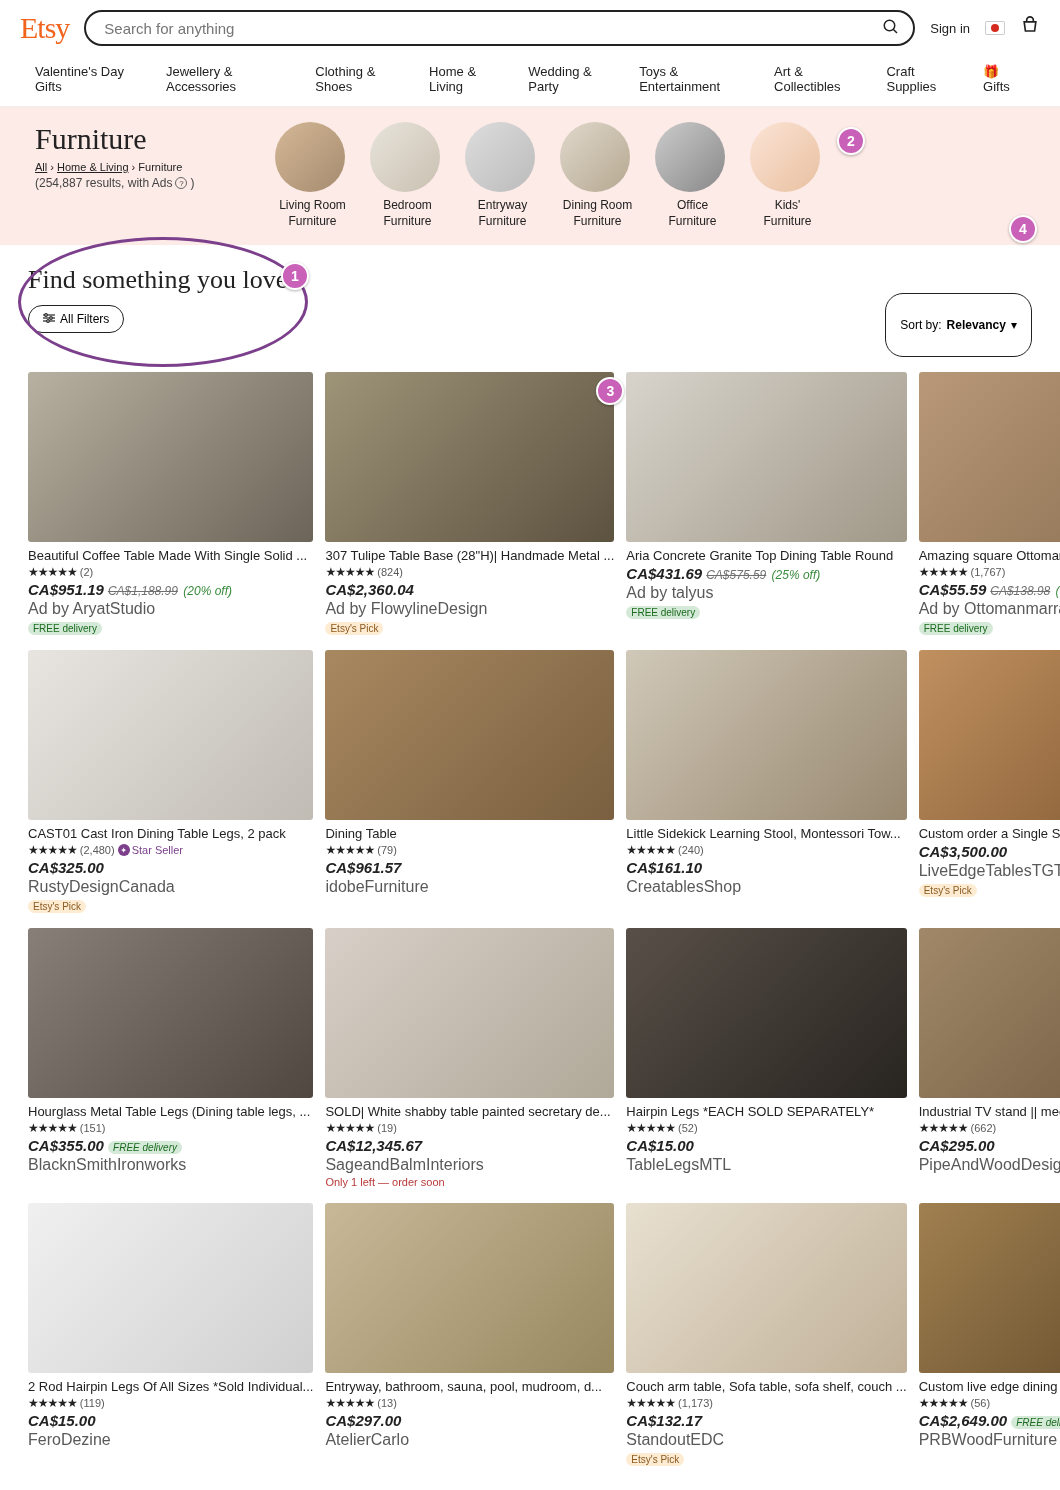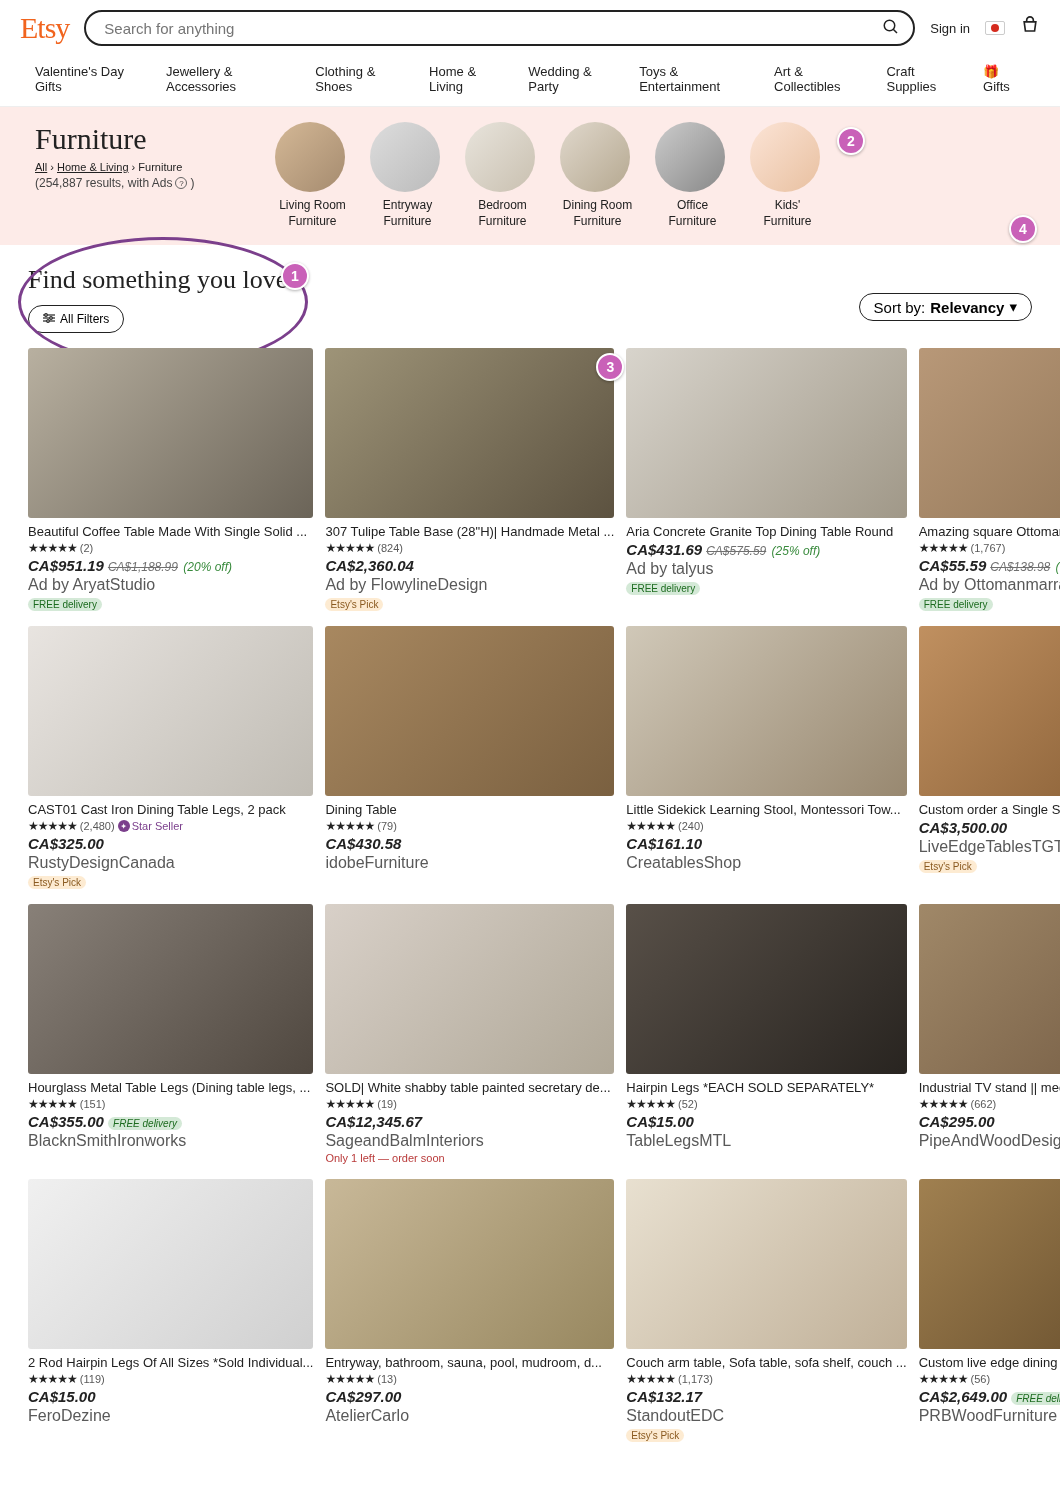--- a/index.html
+++ b/index.html
@@ -33,21 +33,21 @@
 .cat-circle.c4 { background: linear-gradient(135deg, #e0d8cc, #b5a890); }
 .cat-circle.c5 { background: linear-gradient(135deg, #ccc, #888); }
 .cat-circle.c6 { background: linear-gradient(135deg, #fce4d6, #e8c0a0); }
 .cat-label { font-size: 12px; line-height: 1.3; }
 
 .content { padding: 20px 28px; position: relative; }
 .find-row { display: flex; justify-content: space-between; align-items: flex-start; margin-bottom: 15px; position: relative; }
 .find-left { position: relative; }
 .find-title { font-family: Georgia, serif; font-size: 26px; font-weight: 300; margin-bottom: 10px; }
 .filters-btn { display: inline-flex; align-items: center; gap: 5px; border: 1px solid #222; border-radius: 18px; padding: 6px 14px; font-size: 12px; background: #fff; cursor: pointer; }
-.sort-btn { display: inline-flex; align-items: flex-end; gap: 5px; border: 1px solid #222; border-radius: 18px; padding: 4px 14px; font-size: 15px; background: #fff; cursor: pointer; }
+.sort-btn { display: inline-flex; align-items: flex-end; gap: 5px; border: 1px solid #222; border-radius: 18px; padding: 24px 14px; font-size: 12px; background: #fff; cursor: pointer; }
 .sort-btn b { font-weight: 600; }
 
 .oval { position: absolute; border: 3px solid #7b3f8c; border-radius: 50%; width: 290px; height: 130px; left: -10px; top: -28px; pointer-events: none; }
 .badge { position: absolute; width: 28px; height: 28px; border-radius: 50%; background: #c961b8; border: 2px solid #fff; color: #fff; font-weight: bold; font-size: 14px; display: flex; align-items: center; justify-content: center; box-shadow: 0 1px 3px rgba(0,0,0,0.3); z-index: 10; }
 
 .grid { display: grid; grid-template-columns: repeat(4, 1fr); gap: 15px 12px; }
 .card { position: relative; }
 .card-img { width: 100%; height: 170px; background: linear-gradient(135deg, #c0b8a8, #8a7f6a); border-radius: 3px; }
 .card-img.i1 { background: linear-gradient(135deg, #b8b0a0, #6b6458); }
 .card-img.i2 { background: linear-gradient(135deg, #9e9478, #5c5240); }
@@ -129,26 +129,26 @@
         <span>)</span>
     </div>
   </div>
   <div class="cat-row" id="cats" style="position:relative;">
     <div class="badge" style="right:-40px;top:5px">2</div>
   <div class="cat-item">
         <div class="cat-circle c1"></div>
         <div class="cat-label">Living Room Furniture</div>
       </div>
       <div class="cat-item">
+        <div class="cat-circle c2"></div>
+        <div class="cat-label">Bedroom Furniture</div>
+      </div>
+      <div class="cat-item">
         <div class="cat-circle c3"></div>
         <div class="cat-label">Entryway Furniture</div>
-      </div>
-      <div class="cat-item">
-        <div class="cat-circle c2"></div>
-        <div class="cat-label">Bedroom Furniture</div>
       </div>
       <div class="cat-item">
         <div class="cat-circle c4"></div>
         <div class="cat-label">Dining Room Furniture</div>
       </div>
       <div class="cat-item">
         <div class="cat-circle c5"></div>
         <div class="cat-label">Office Furniture</div>
       </div>
       <div class="cat-item">
@@ -206,21 +206,21 @@
           <span class="count">(2,480)</span>
           <span class="star-seller"><span class="star-seller-icon">✦</span>Star Seller</span>
         </div><div class="card-price">CA$325.00</div><div class="card-sub">RustyDesignCanada</div><span class="etsy-pick">Etsy's Pick</span></div>
       <div class="card">
         <div class="card-img i6"></div>
         <div class="card-title">Dining Table</div>
         <div class="card-rating">
           <span class="stars">★★★★★</span>
           <span class="count">(79)</span>
         </div>
-        <div class="card-price">CA$430.58</div>
+        <div class="card-price">CA$961.57</div>
         <div class="card-sub">idobeFurniture</div>
       </div>
       <div class="card">
         <div class="card-img i7"></div>
         <div class="card-title">Little Sidekick Learning Stool, Montessori Tow...</div>
         <div class="card-rating">
           <span class="stars">★★★★★</span>
           <span class="count">(240)</span>
         </div>
         <div class="card-price">CA$161.10</div>

